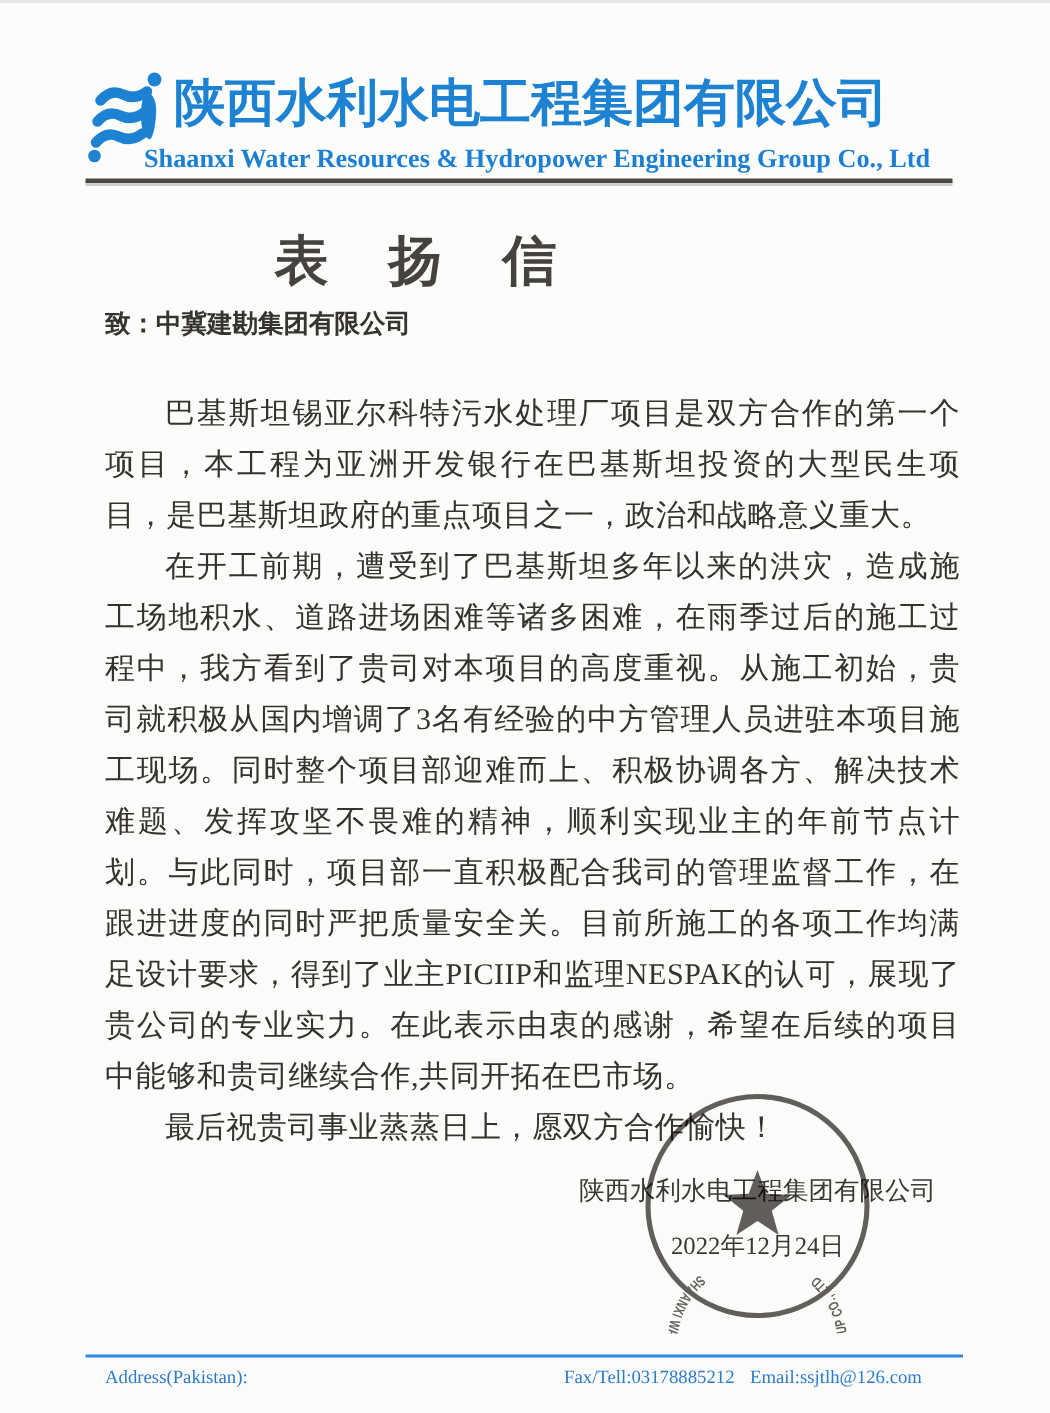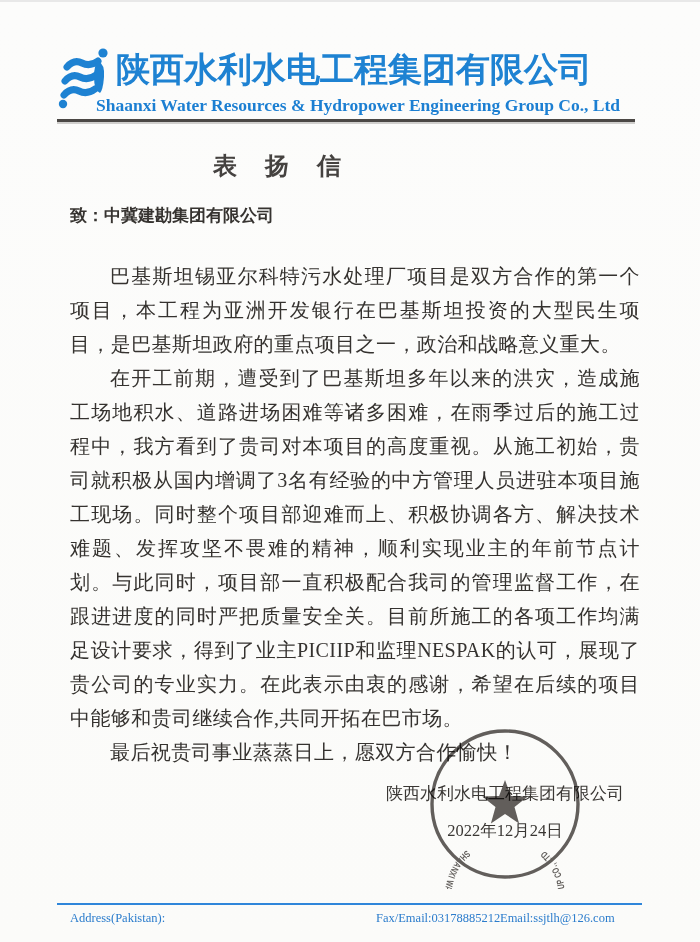--- a/index.html
+++ b/index.html
@@ -26,21 +26,21 @@
     margin-top:5px;white-space:nowrap;
   }
   .header-rule{
     position:absolute;left:57px;top:117px;width:578px;height:3px;
     background:#4b4845;box-shadow:0 2px 0 rgba(75,72,69,.25);
   }
 
   
   .letter-title{
     position:absolute;left:0;top:148px;width:556px;
-    text-align:center;font-size:24px;font-weight:bold;
+    text-align:center;font-size:36px;font-weight:bold;
     color:#454240;letter-spacing:2px;white-space:pre;
   }
   .recipient{
     position:absolute;left:70px;top:202px;
     font-size:17px;color:#363330;font-weight:600;
   }
   .body-text{
     position:absolute;left:70px;top:257px;width:570px;
     font-size:20px;line-height:34px;color:#35322f;
     text-align:justify;letter-spacing:.4px;
@@ -119,17 +119,17 @@
     <circle cx="85" cy="85" r="73" fill="none" stroke="#403c39" stroke-width="3.4"></circle>
     <text font-family="Liberation Sans, sans-serif" font-size="9.6" font-weight="bold" fill="#403c39" letter-spacing="0.6">
       <textPath href="#ringPath" startOffset="0" textLength="292" lengthAdjust="spacingAndGlyphs">SHAANXI WATER RESOURCES &amp; HYDROPOWER ENGINEERING GROUP CO., LTD</textPath>
     </text>
     <polygon fill="#403c39" points="85,61 90.9,76.9 107.8,77.6 94.5,88.1 99.1,104.4 85,95 70.9,104.4 75.5,88.1 62.2,77.6 79.1,76.9"></polygon>
   </svg>
 
   <div class="footer-rule"></div>
   <div class="footer">
     <span class="f-label">Address(Pakistan):</span>
-    <span class="f-fax">Fax/Email:03178885212</span>
+    <span class="f-fax">Fax/Tell:03178885212</span>
     <span class="f-email">Email:ssjtlh@126.com</span>
   </div>
 
 </div>
 
 </body></html>

